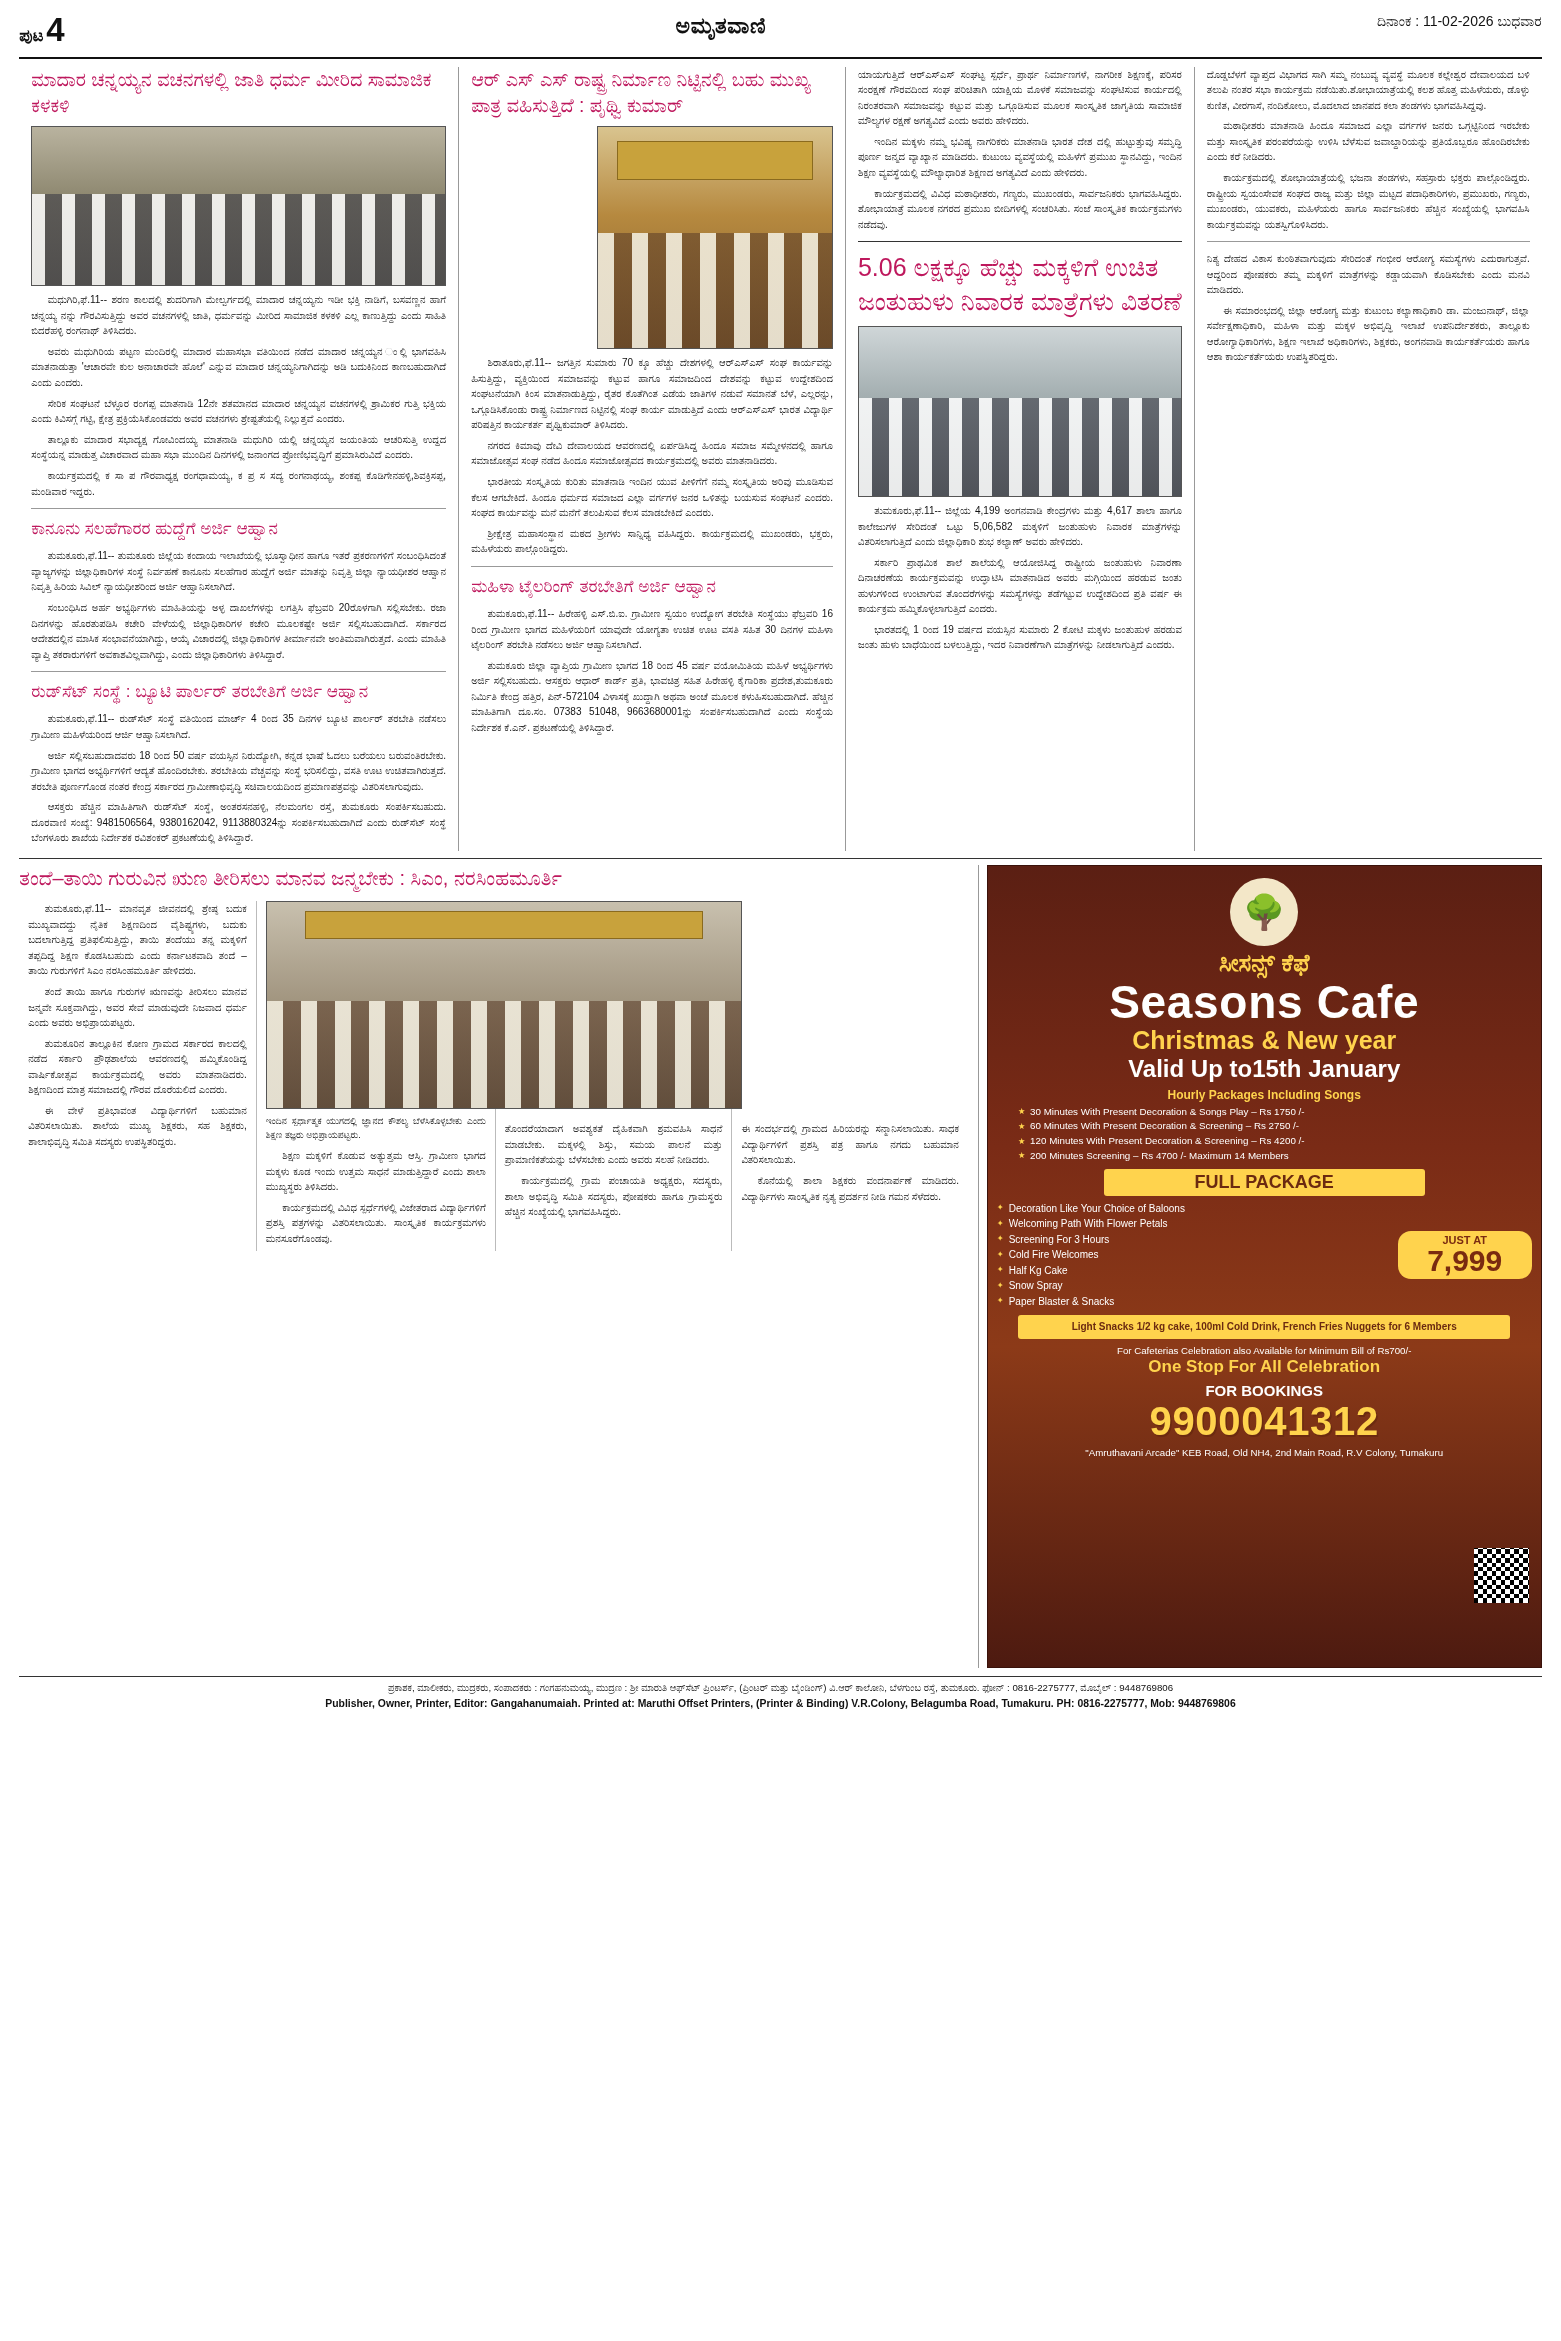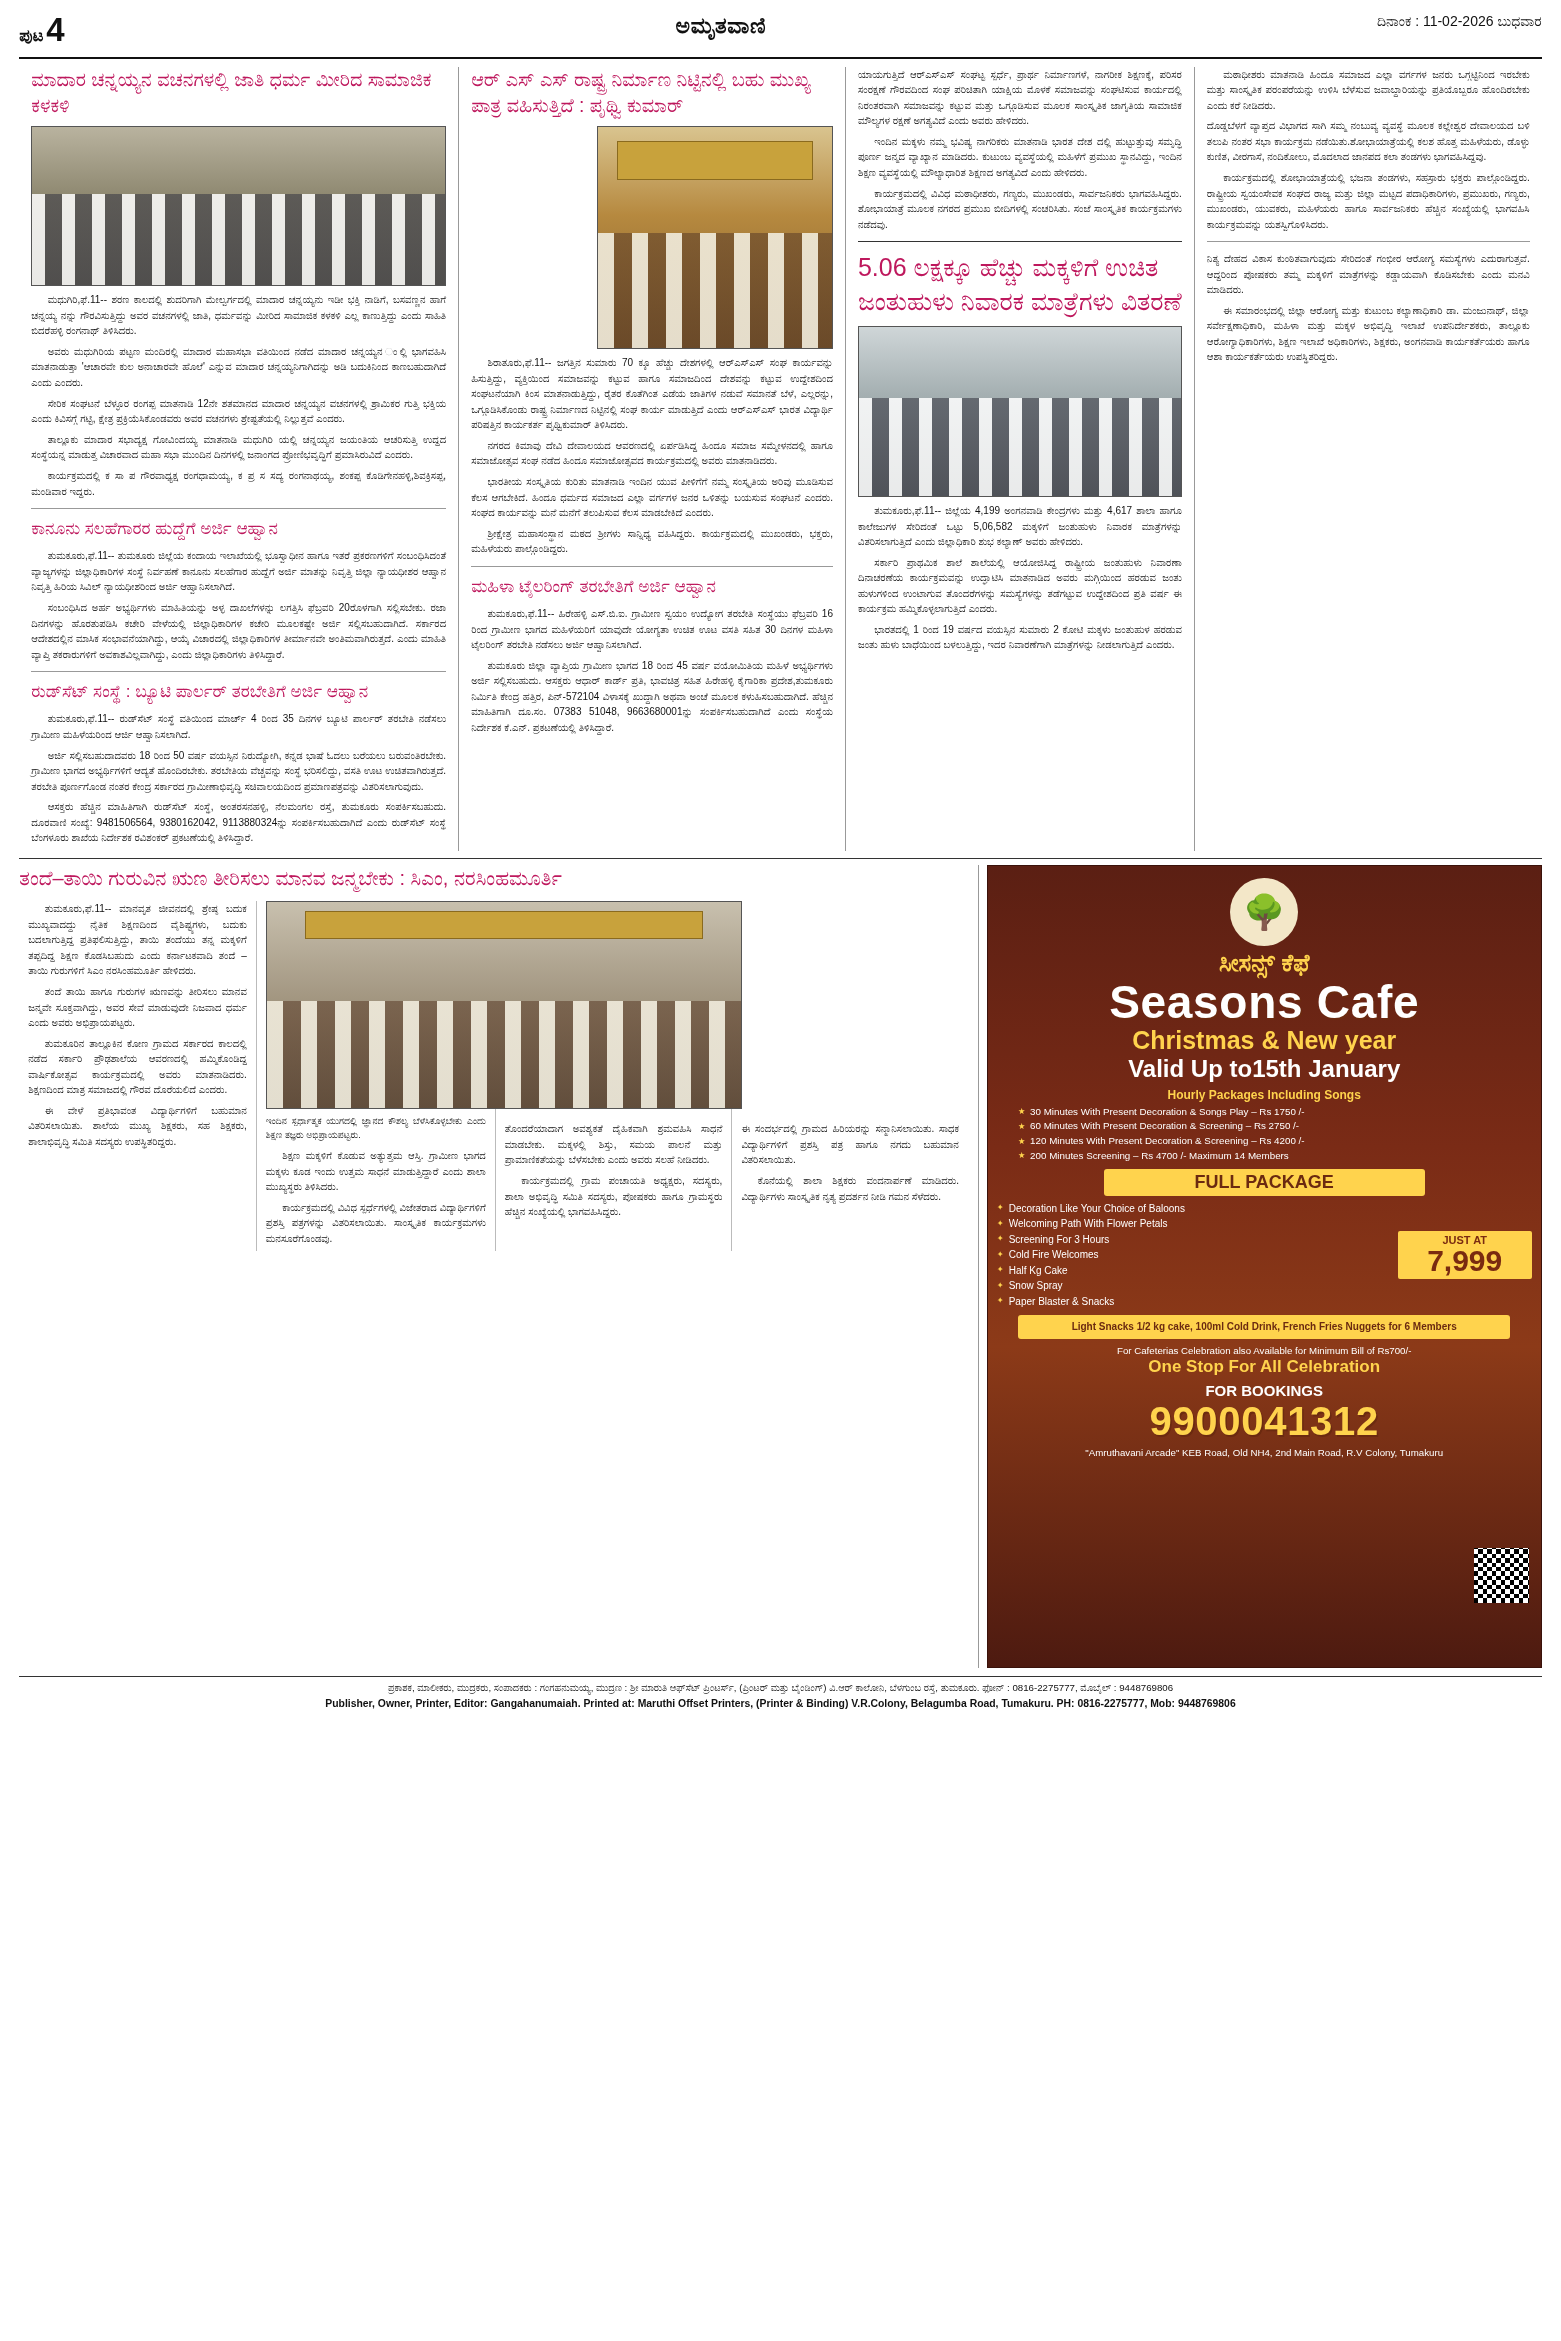--- a/index.html
+++ b/index.html
@@ -129,21 +129,21 @@
   .ad ul.pkglist li:before { content:"★"; position:absolute; left:0; color:#ffd34d; font-size:8.2px; top:1.5px;}
   .ad .fullpkg-bar {
     background:#ffd34d; color:#6b2a10; font-weight:bold; font-size:18px;
     padding:3px 0; margin:6px auto 4.5px auto; width:60%; border-radius:3px;
   }
   .ad .fp-wrap { display:flex; gap:6px; align-items:flex-start; }
   .ad ul.fplist { list-style:none; margin:0; padding:0; text-align:left; flex:1;}
   .ad ul.fplist li { font-size:10px; line-height:1.55; color:#fff; padding-left:12px; position:relative;}
   .ad ul.fplist li:before { content:"✦"; position:absolute; left:0; color:#ffd34d; font-size:8.2px; top:1.5px;}
   .ad .price-box {
-    width:134px; background:#ffd34d; color:#7a2b10; border-radius:2px;
+    width:134px; background:#ffd34d; color:#7a2b10; border-radius:13px;
     padding:3px 3px; font-weight:bold; align-self:center;
   }
   .ad .price-box .just { font-size:11px; }
   .ad .price-box .amt { font-size:30px; line-height:1; }
   .ad .snack {
     background:#ffd34d; color:#6b2a10; font-size:10px; font-weight:bold;
     padding:4.5px 6px; margin:6px auto; width:92%; border-radius:3px; line-height:1.45;
   }
   .ad .cater { font-size:9.7px; color:#fff; margin:3px 0 1.5px; }
   .ad .onestop { font-size:17px; font-weight:bold; color:#ffd34d; }
@@ -247,22 +247,22 @@
         <div class="inner">
             <div class="figs"></div>
           </div>
       </div>
       <p class="body">ತುಮಕೂರು,ಫೆ.11-- ಜಿಲ್ಲೆಯ 4,199 ಅಂಗನವಾಡಿ ಕೇಂದ್ರಗಳು ಮತ್ತು 4,617 ಶಾಲಾ ಹಾಗೂ ಕಾಲೇಜುಗಳ ಸೇರಿದಂತೆ ಒಟ್ಟು 5,06,582 ಮಕ್ಕಳಿಗೆ ಜಂತುಹುಳು ನಿವಾರಕ ಮಾತ್ರೆಗಳನ್ನು ವಿತರಿಸಲಾಗುತ್ತಿದೆ ಎಂದು ಜಿಲ್ಲಾಧಿಕಾರಿ ಶುಭ ಕಲ್ಯಾಣ್ ಅವರು ಹೇಳಿದರು.</p>
       <p class="body">ಸರ್ಕಾರಿ ಪ್ರಾಥಮಿಕ ಶಾಲೆ ಶಾಲೆಯಲ್ಲಿ ಆಯೋಜಿಸಿದ್ದ ರಾಷ್ಟ್ರೀಯ ಜಂತುಹುಳು ನಿವಾರಣಾ ದಿನಾಚರಣೆಯ ಕಾರ್ಯಕ್ರಮವನ್ನು ಉದ್ಘಾಟಿಸಿ ಮಾತನಾಡಿದ ಅವರು ಮಗ್ಗಿಯಿಂದ ಹರಡುವ ಜಂತು ಹುಳುಗಳಿಂದ ಉಂಟಾಗುವ ತೊಂದರೆಗಳನ್ನು ಸಮಸ್ಯೆಗಳನ್ನು ತಡೆಗಟ್ಟುವ ಉದ್ದೇಶದಿಂದ ಪ್ರತಿ ವರ್ಷ ಈ ಕಾರ್ಯಕ್ರಮ ಹಮ್ಮಿಕೊಳ್ಳಲಾಗುತ್ತಿದೆ ಎಂದರು.</p>
       <p class="body">ಭಾರತದಲ್ಲಿ 1 ರಿಂದ 19 ವರ್ಷದ ವಯಸ್ಸಿನ ಸುಮಾರು 2 ಕೋಟಿ ಮಕ್ಕಳು ಜಂತುಹುಳ ಹರಡುವ ಜಂತು ಹುಳು ಬಾಧೆಯಿಂದ ಬಳಲುತ್ತಿದ್ದು, ಇದರ ನಿವಾರಣೆಗಾಗಿ ಮಾತ್ರೆಗಳನ್ನು ನೀಡಲಾಗುತ್ತಿದೆ ಎಂದರು.</p>
     </div>
 
     <div class="col c4">
+      <p class="body noind">ದೊಡ್ಡಬೆಳಗೆ ವ್ಯಾಪ್ತದ ವಿಭಾಗದ ಸಾಗಿ ಸಮ್ಮ ನಂಬುವ್ಯ ವ್ಯವಸ್ಥೆ ಮೂಲಕ ಕಲ್ಲೇಶ್ವರ ದೇವಾಲಯದ ಬಳಿ ತಲುಪಿ ನಂತರ ಸಭಾ ಕಾರ್ಯಕ್ರಮ ನಡೆಯಿತು.ಶೋಭಾಯಾತ್ರೆಯಲ್ಲಿ ಕಲಶ ಹೊತ್ತ ಮಹಿಳೆಯರು, ಡೊಳ್ಳು ಕುಣಿತ, ವೀರಗಾಸೆ, ನಂದಿಕೋಲು, ಮೊದಲಾದ ಜಾನಪದ ಕಲಾ ತಂಡಗಳು ಭಾಗವಹಿಸಿದ್ದವು.</p>
       <p class="body">ಮಠಾಧೀಶರು ಮಾತನಾಡಿ ಹಿಂದೂ ಸಮಾಜದ ಎಲ್ಲಾ ವರ್ಗಗಳ ಜನರು ಒಗ್ಗಟ್ಟಿನಿಂದ ಇರಬೇಕು ಮತ್ತು ಸಾಂಸ್ಕೃತಿಕ ಪರಂಪರೆಯನ್ನು ಉಳಿಸಿ ಬೆಳೆಸುವ ಜವಾಬ್ದಾರಿಯನ್ನು ಪ್ರತಿಯೊಬ್ಬರೂ ಹೊಂದಿರಬೇಕು ಎಂದು ಕರೆ ನೀಡಿದರು.</p>
-      <p class="body noind">ದೊಡ್ಡಬೆಳಗೆ ವ್ಯಾಪ್ತದ ವಿಭಾಗದ ಸಾಗಿ ಸಮ್ಮ ನಂಬುವ್ಯ ವ್ಯವಸ್ಥೆ ಮೂಲಕ ಕಲ್ಲೇಶ್ವರ ದೇವಾಲಯದ ಬಳಿ ತಲುಪಿ ನಂತರ ಸಭಾ ಕಾರ್ಯಕ್ರಮ ನಡೆಯಿತು.ಶೋಭಾಯಾತ್ರೆಯಲ್ಲಿ ಕಲಶ ಹೊತ್ತ ಮಹಿಳೆಯರು, ಡೊಳ್ಳು ಕುಣಿತ, ವೀರಗಾಸೆ, ನಂದಿಕೋಲು, ಮೊದಲಾದ ಜಾನಪದ ಕಲಾ ತಂಡಗಳು ಭಾಗವಹಿಸಿದ್ದವು.</p>
       <p class="body">ಕಾರ್ಯಕ್ರಮದಲ್ಲಿ ಶೋಭಾಯಾತ್ರೆಯಲ್ಲಿ ಭಜನಾ ತಂಡಗಳು, ಸಹಸ್ರಾರು ಭಕ್ತರು ಪಾಲ್ಗೊಂಡಿದ್ದರು. ರಾಷ್ಟ್ರೀಯ ಸ್ವಯಂಸೇವಕ ಸಂಘದ ರಾಜ್ಯ ಮತ್ತು ಜಿಲ್ಲಾ ಮಟ್ಟದ ಪದಾಧಿಕಾರಿಗಳು, ಪ್ರಮುಖರು, ಗಣ್ಯರು, ಮುಖಂಡರು, ಯುವಕರು, ಮಹಿಳೆಯರು ಹಾಗೂ ಸಾರ್ವಜನಿಕರು ಹೆಚ್ಚಿನ ಸಂಖ್ಯೆಯಲ್ಲಿ ಭಾಗವಹಿಸಿ ಕಾರ್ಯಕ್ರಮವನ್ನು ಯಶಸ್ವಿಗೊಳಿಸಿದರು.</p>
       <div class="rule"></div>
       <p class="body noind">ನಿತ್ಯ ದೇಹದ ವಿಕಾಸ ಕುಂಠಿತವಾಗುವುದು ಸೇರಿದಂತೆ ಗಂಭೀರ ಆರೋಗ್ಯ ಸಮಸ್ಯೆಗಳು ಎದುರಾಗುತ್ತವೆ. ಆದ್ದರಿಂದ ಪೋಷಕರು ತಮ್ಮ ಮಕ್ಕಳಿಗೆ ಮಾತ್ರೆಗಳನ್ನು ಕಡ್ಡಾಯವಾಗಿ ಕೊಡಿಸಬೇಕು ಎಂದು ಮನವಿ ಮಾಡಿದರು.</p>
       <p class="body">ಈ ಸಮಾರಂಭದಲ್ಲಿ ಜಿಲ್ಲಾ ಆರೋಗ್ಯ ಮತ್ತು ಕುಟುಂಬ ಕಲ್ಯಾಣಾಧಿಕಾರಿ ಡಾ. ಮಂಜುನಾಥ್, ಜಿಲ್ಲಾ ಸರ್ವೇಕ್ಷಣಾಧಿಕಾರಿ, ಮಹಿಳಾ ಮತ್ತು ಮಕ್ಕಳ ಅಭಿವೃದ್ಧಿ ಇಲಾಖೆ ಉಪನಿರ್ದೇಶಕರು, ತಾಲ್ಲೂಕು ಆರೋಗ್ಯಾಧಿಕಾರಿಗಳು, ಶಿಕ್ಷಣ ಇಲಾಖೆ ಅಧಿಕಾರಿಗಳು, ಶಿಕ್ಷಕರು, ಅಂಗನವಾಡಿ ಕಾರ್ಯಕರ್ತೆಯರು ಹಾಗೂ ಆಶಾ ಕಾರ್ಯಕರ್ತೆಯರು ಉಪಸ್ಥಿತರಿದ್ದರು.</p>
     </div>
   </div>
 
   <div class="bottom">
     <div class="bottom-left">
       <h2 class="head" style="font-size:20px;margin-bottom:9px">ತಂದೆ–ತಾಯಿ ಗುರುವಿನ ಋಣ ತೀರಿಸಲು ಮಾನವ ಜನ್ಮಬೇಕು : ಸಿಎಂ, ನರಸಿಂಹಮೂರ್ತಿ</h2>

